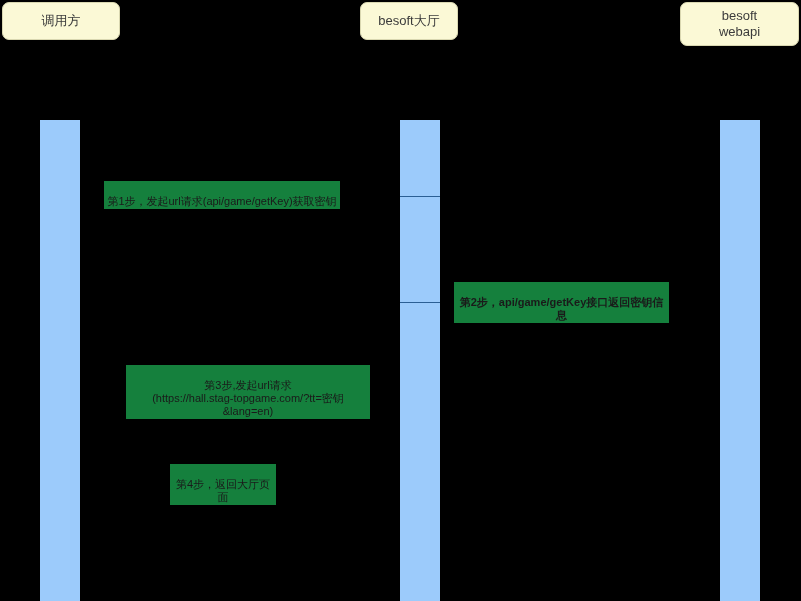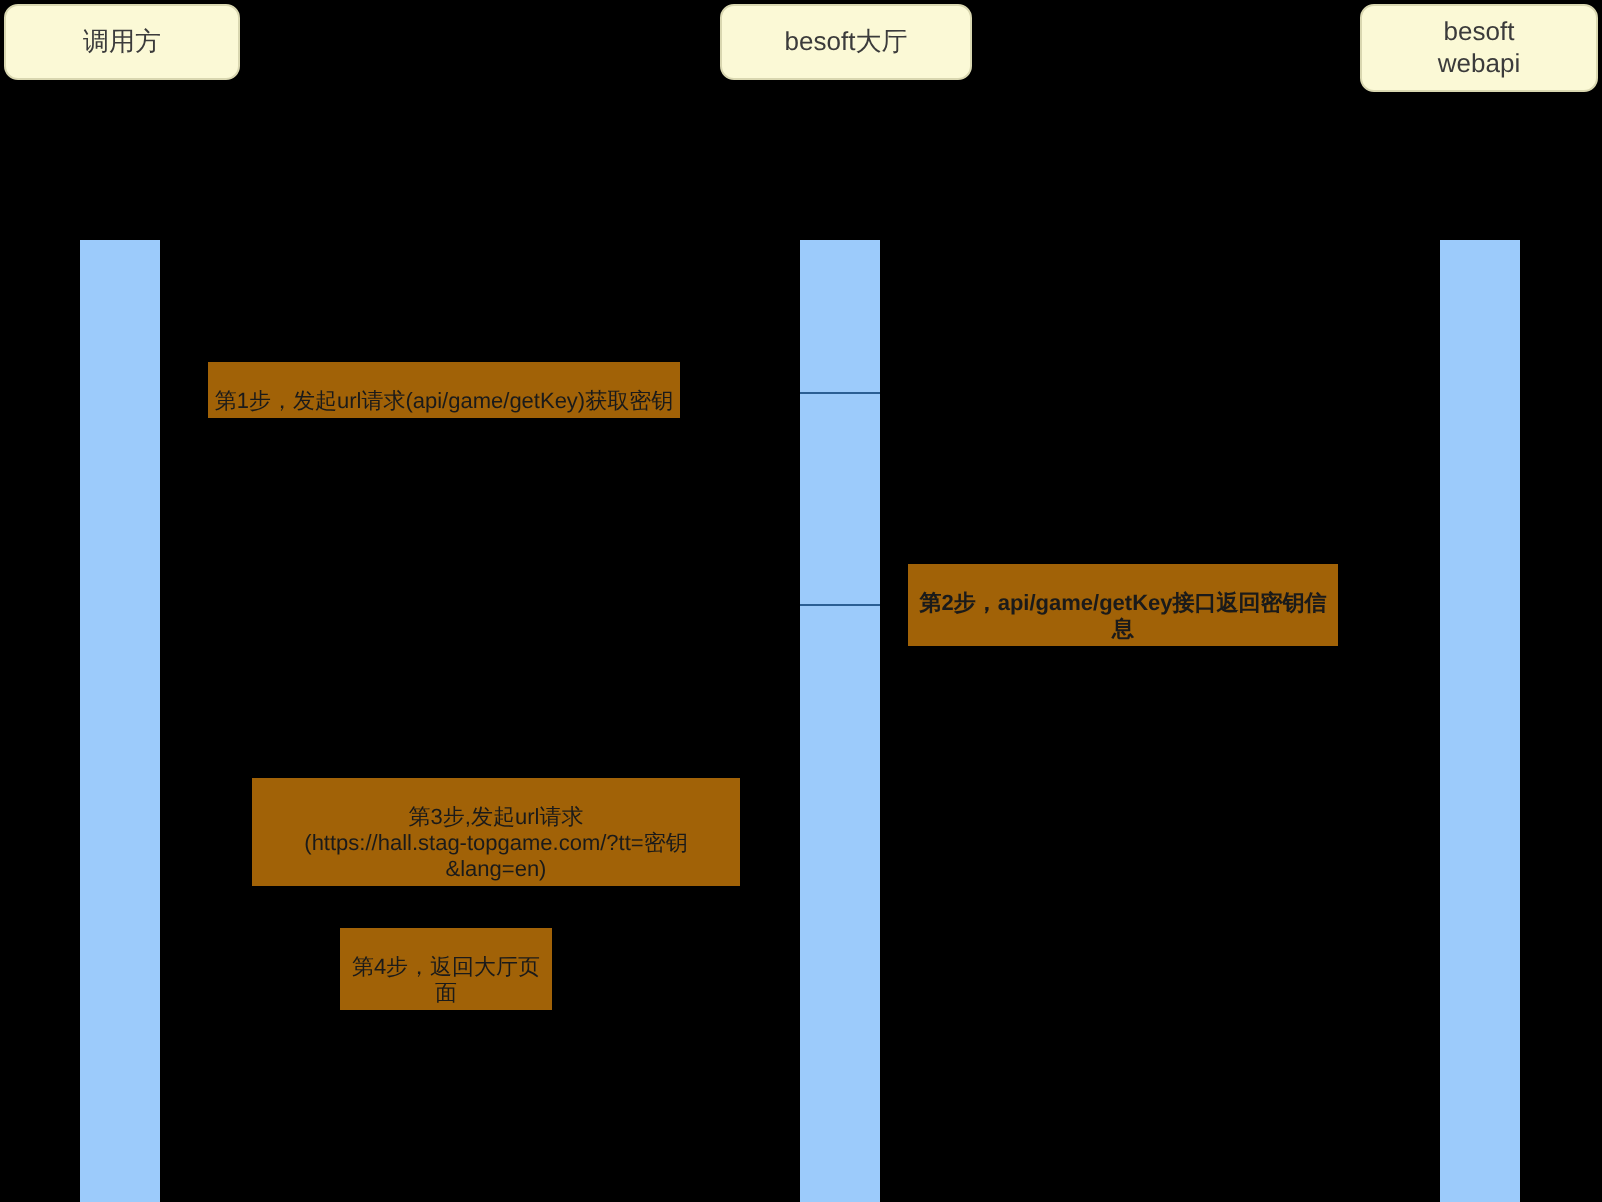--- a/index.html
+++ b/index.html
@@ -52,39 +52,39 @@
     position: absolute;
     box-sizing: border-box;
     background: #9ccbfb;
     border-top: 1px solid #2b5f94;
   }
 
   
   .msg-label {
     position: absolute;
     box-sizing: border-box;
-    background: #a16207;
+    background: #15803d;
     color: #1a1a1a;
     font-size: 11px;
     line-height: 13px;
     text-align: center;
     white-space: pre-line;
     padding: 1px 2px;
   }
 </style>
 </head>
 <body>
 
 <div id="diagram">
 
   <div class="participant" style="left:2px; top:2px; width:118px; height:38px;">
     <span>调用方</span>
   </div>
 
-  <div class="participant" style="left:360px; top:2px; width:126px; height:38px;">
+  <div class="participant" style="left:360px; top:2px; width:98px; height:38px;">
     <span>besoft大厅</span>
   </div>
 
   <div class="participant" style="left:680px; top:2px; width:119px; height:44px;">
     <span>besoft
 webapi</span>
   </div>
 
   <div class="lifeline" style="left:40px; top:120px; width:40px; height:481px;"></div>
 
@@ -97,21 +97,21 @@
   <div class="lifeline" style="left:720px; top:120px; width:40px; height:481px;"></div>
 
   <div class="msg-label" style="left:104px; top:181px; width:236px;">
     <span>第1步，发起url请求(api/game/getKey)获取密钥</span>
   </div>
 
   <div class="msg-label" style="left:454px; top:282px; width:215px;font-weight:bold;">
     <span>第2步，api/game/getKey接口返回密钥信息</span>
   </div>
 
-  <div class="msg-label" style="left:126px; top:365px; width:244px;margin-top:24px;">
+  <div class="msg-label" style="left:126px; top:365px; width:244px;">
     <span>第3步,发起url请求
 (https://hall.stag-topgame.com/?tt=密钥&amp;lang=en)</span>
   </div>
 
   <div class="msg-label" style="left:170px; top:464px; width:106px;">
     <span>第4步，返回大厅页面</span>
   </div>
 
 </div>
 

